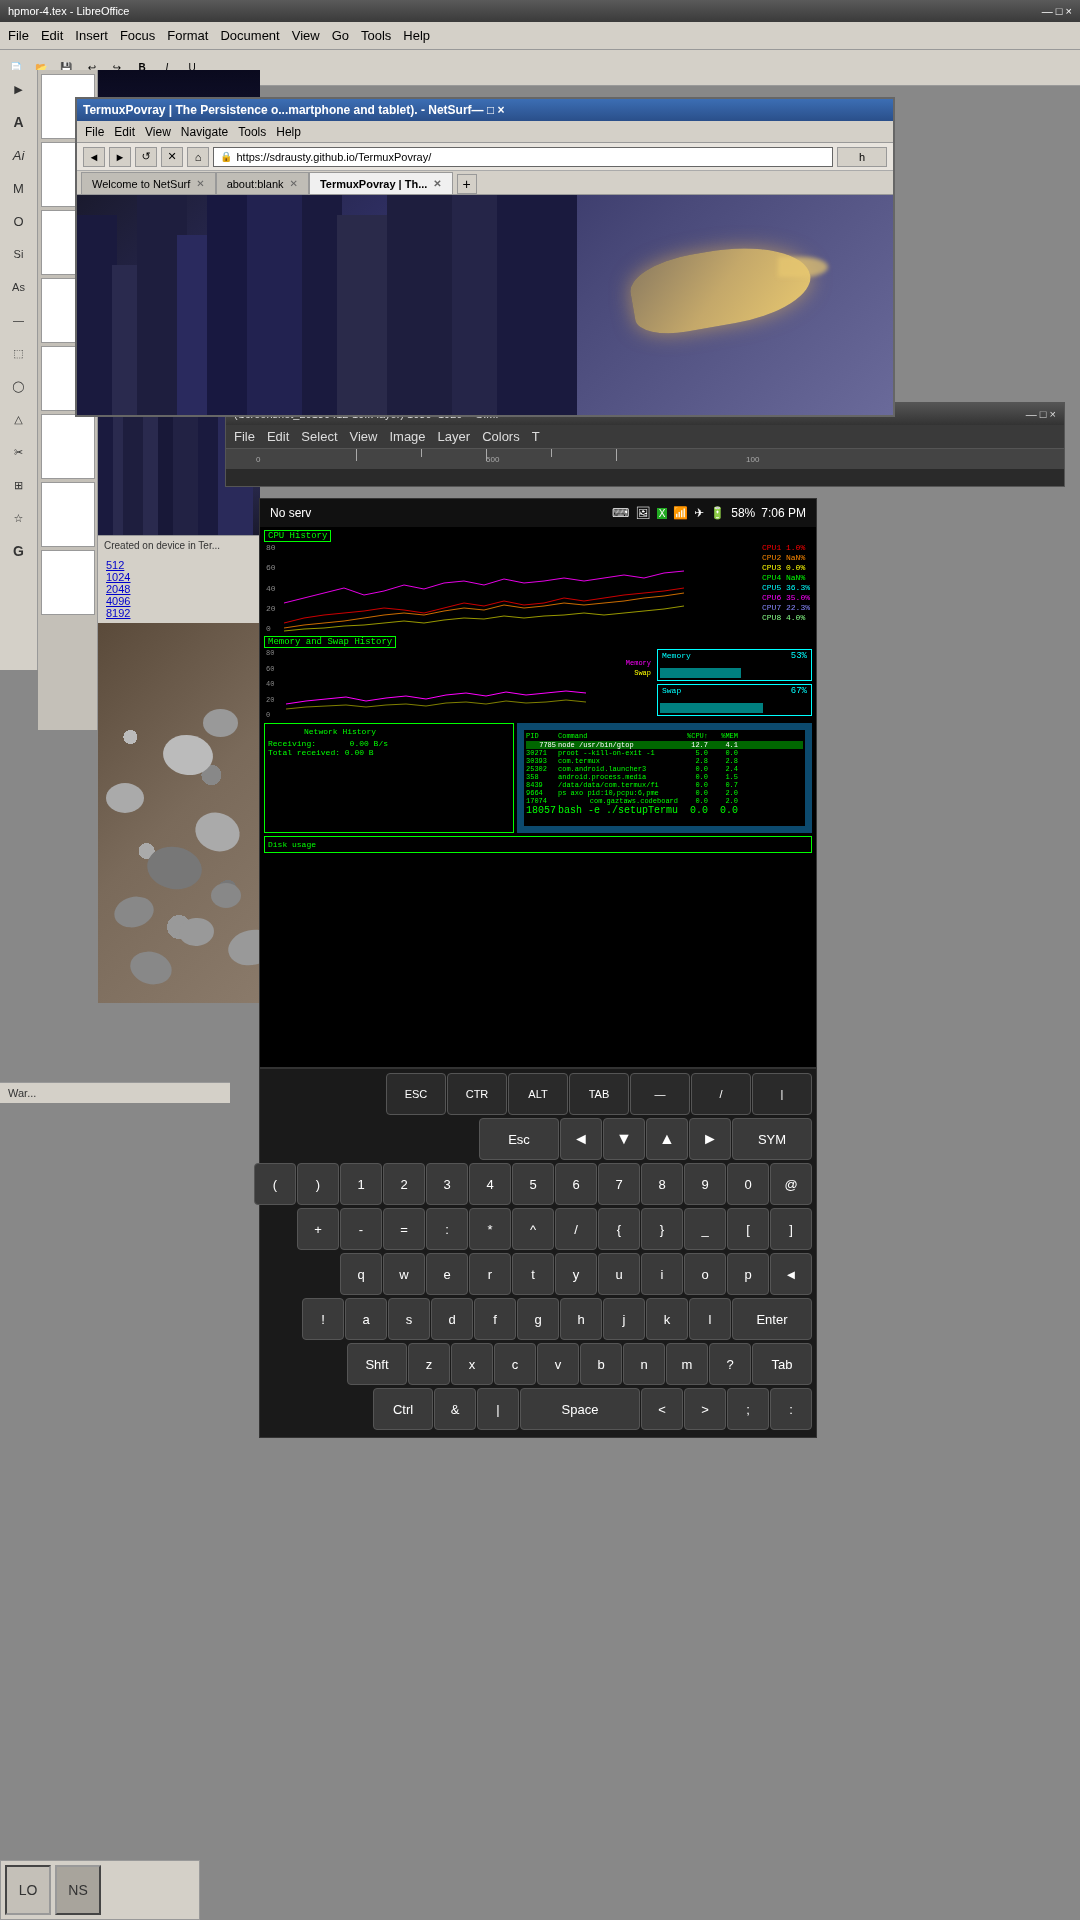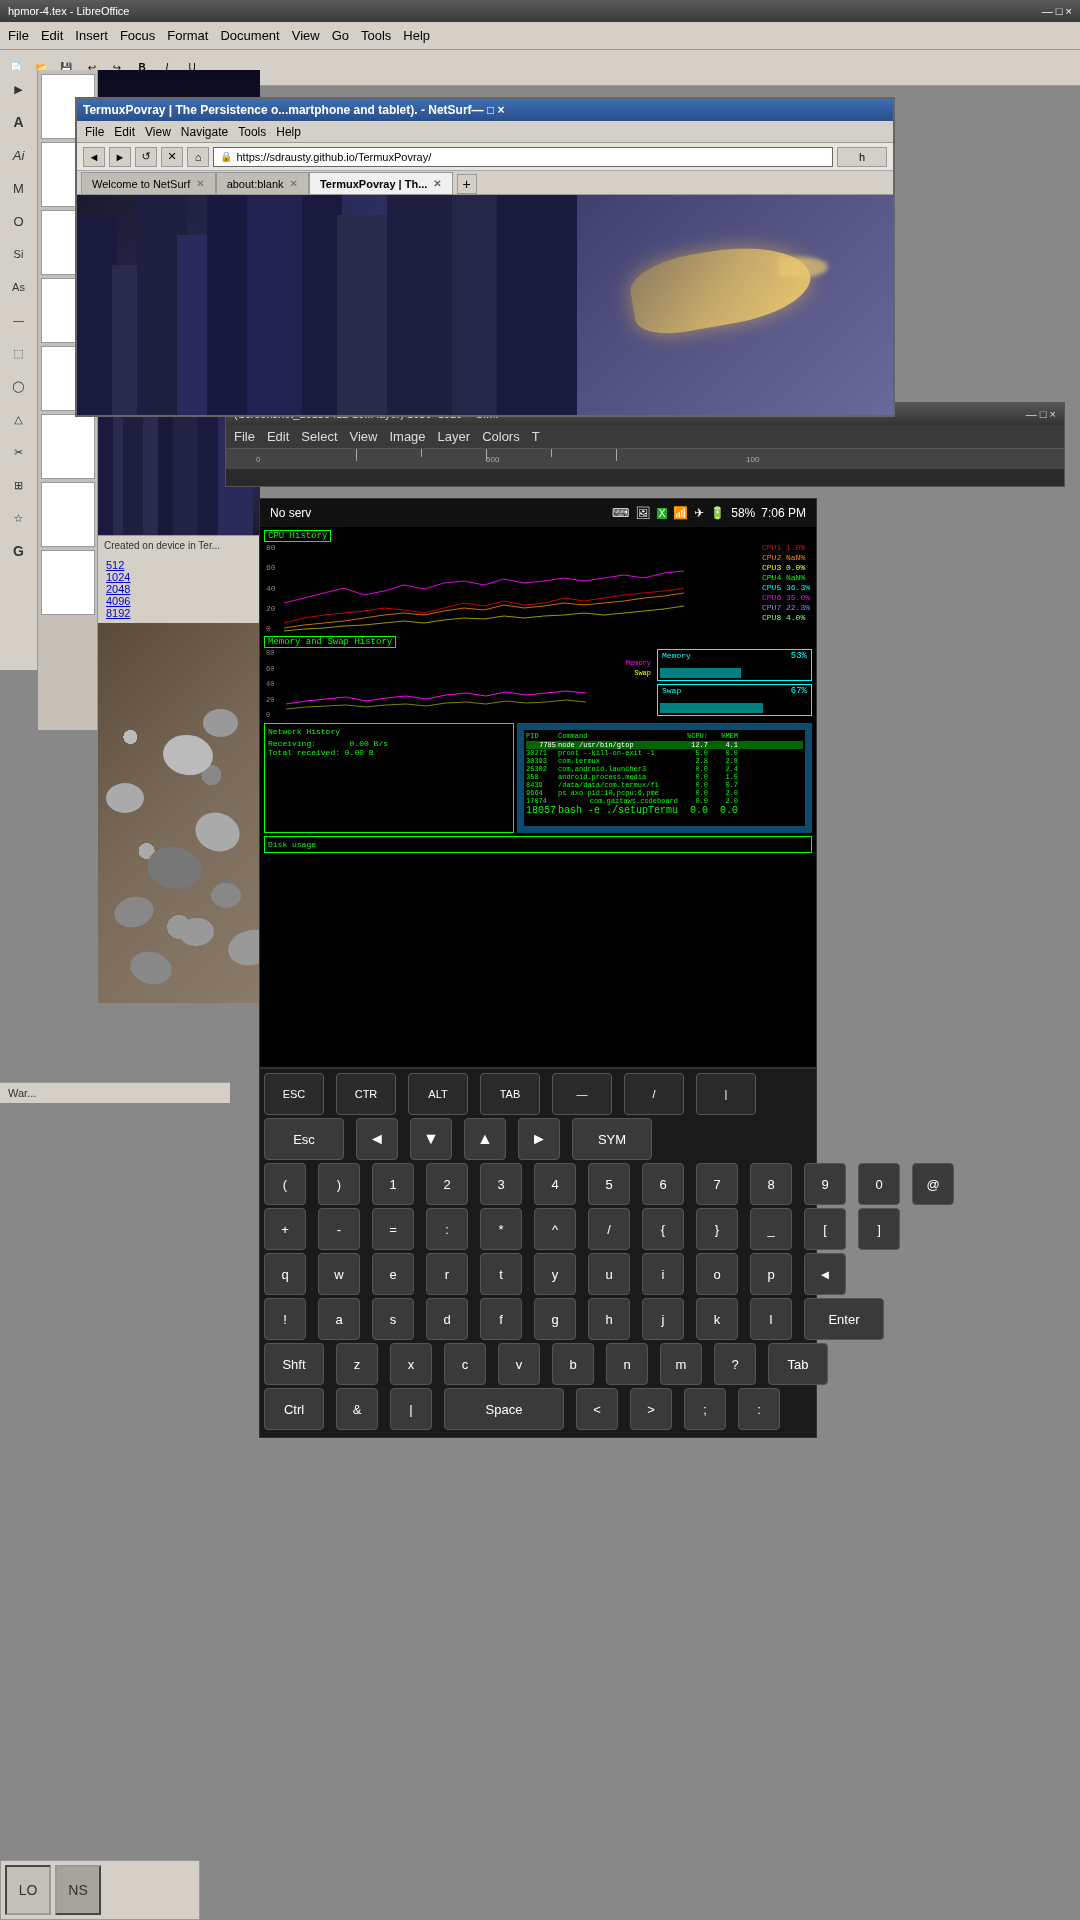--- a/index.html
+++ b/index.html
@@ -301,23 +301,23 @@
       position: absolute;
       left: 259px; top: 1068px;
       width: 558px;
       background: #1a1a1a;
       border: 1px solid #333;
       z-index: 25;
       padding: 4px;
     }
     .kbd-row {
       display: flex;
-      gap: 12px;
+      gap: 1px;
       margin-bottom: 3px;
-      justify-content: flex-start;
+      justify-content: flex-end;
     }
     .kbd-key {
       background: #3a3a3a;
       color: white;
       border: 1px solid #555;
       border-radius: 4px;
       height: 42px;
       min-width: 42px;
       display: flex;
       align-items: center;
@@ -758,21 +758,21 @@
           <div style="border:1px solid #0ff;padding:3px;position:relative;height:32px;">
             <span class="bar-label">Swap</span>
             <span class="bar-pct">67%</span>
             <div style="width:67%;bottom:2px;left:2px;height:10px;background:#008080;position:absolute;"></div>
           </div>
         </div>
       </div>
 
       <div id="net-proc-row" style="display:flex;gap:3px;height:110px;margin-bottom:3px;">
         <div id="net-section" style="width:250px;border:1px solid #0f0;padding:3px;font-size:8px;color:#0f0;">
-          <div style="margin-bottom:3px;">Network History</div>
+          <div style="margin-bottom:3px;margin-left:36px;">Network History</div>
           <div>Receiving: &nbsp;&nbsp;&nbsp;&nbsp;&nbsp; 0.00 B/s</div>
           <div>Total received: 0.00 B</div>
         </div>
         <div id="proc-section" style="flex:1;border:7px solid #0c4a6e;padding:2px;overflow:hidden;">
           <div style="display:flex;font-size:7px;color:#0f0;margin-bottom:1px;gap:2px;">
             <span style="width:30px;">PID</span>
             <span style="width:120px;">Command</span>
             <span style="width:28px;text-align:right;">%CPU↑</span>
             <span style="width:28px;text-align:right;">%MEM</span>
           </div>

